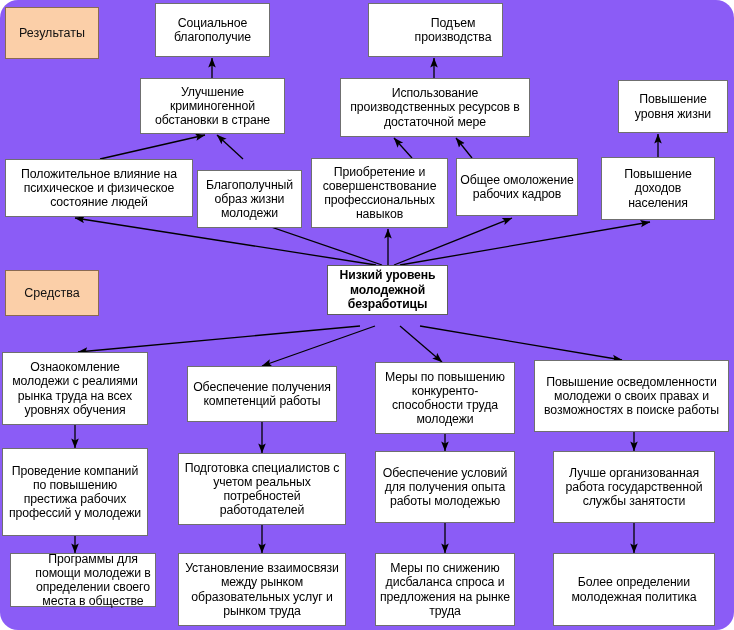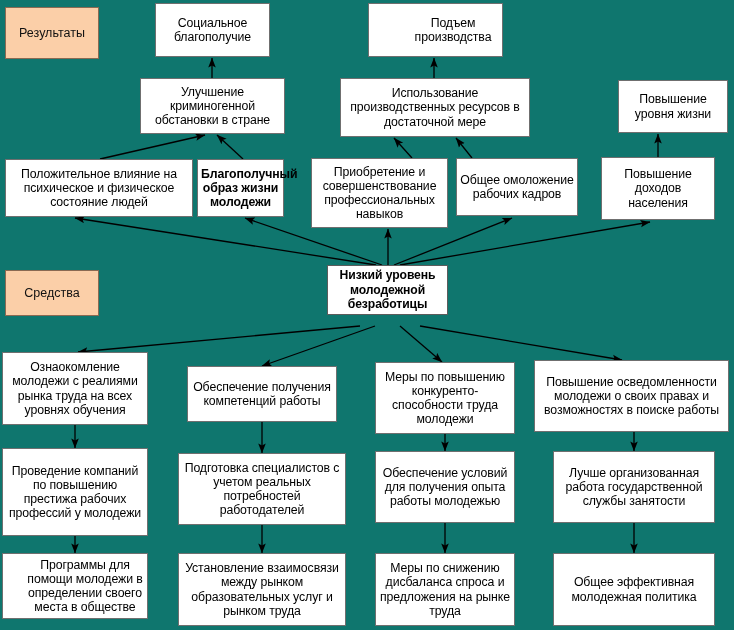--- a/index.html
+++ b/index.html
@@ -1,21 +1,22 @@
 <!DOCTYPE html>
 <html><head>
 <meta charset="utf-8">
 <style>
   html,body{margin:0;padding:0;background:#ffffff;}
   #canvas{
     position:relative;
     width:734px;height:630px;
-    background:#0f766e;
+    background:#8b5cf6;
     font-family:"Liberation Sans","DejaVu Sans",sans-serif;
     overflow:hidden;
+    border-radius:18px;
   }
   .node{
     position:absolute;
     box-sizing:border-box;
     background:#ffffff;
     border:1px solid #6f6f6f;
     display:flex;
     align-items:center;
     justify-content:center;
     text-align:center;
@@ -108,42 +109,42 @@
       </div>
       <div class="node" style="left: 340px; top: 78px; width: 190px; height: 59px;">
         <span>Использование производственных ресурсов в достаточной мере</span>
       </div>
       <div class="node" style="left: 618px; top: 80px; width: 110px; height: 53px;">
         <span>Повышение уровня жизни</span>
       </div>
       <div class="node" style="left: 5px; top: 159px; width: 188px; height: 58px;">
         <span>Положительное влияние на психическое и физическое состояние людей</span>
       </div>
-      <div class="node" style="left: 197px; top: 159px; width: 87px; height: 58px; font-weight: bold;">
+      <div class="node" style="left: 197px; top: 170px; width: 105px; height: 58px;">
         <span>Благополучный образ жизни молодежи</span>
       </div>
       <div class="node" style="left: 311px; top: 158px; width: 137px; height: 70px;">
         <span>Приобретение и совершенствование профессиональных навыков</span>
       </div>
       <div class="node" style="left: 456px; top: 158px; width: 122px; height: 58px;">
         <span>Общее омоложение рабочих кадров</span>
       </div>
       <div class="node" style="left: 601px; top: 157px; width: 114px; height: 63px;">
         <span>Повышение доходов населения</span>
       </div>
       <div class="node center" style="left: 327px; top: 265px; width: 121px; height: 50px;">
         <span>Низкий уровень молодежной безработицы</span>
       </div>
       <div class="node" style="left: 2px; top: 352px; width: 146px; height: 73px;">
         <span>Ознаокомление молодежи с реалиями рынка труда на всех уровнях обучения</span>
       </div>
       <div class="node" style="left: 2px; top: 448px; width: 146px; height: 88px;">
         <span>Проведение компаний по повышению престижа рабочих профессий у молодежи</span>
       </div>
-      <div class="node" style="left: 2px; top: 553px; width: 146px; height: 66px; padding-left: 23px;">
+      <div class="node" style="left: 10px; top: 553px; width: 146px; height: 54px; padding-left: 23px;">
         <span>Программы для помощи молодежи в определении своего места в обществе</span>
       </div>
       <div class="node" style="left: 187px; top: 366px; width: 150px; height: 56px;">
         <span>Обеспечение получения компетенций работы</span>
       </div>
       <div class="node" style="left: 178px; top: 453px; width: 168px; height: 72px;">
         <span>Подготовка специалистов с учетом реальных потребностей работодателей</span>
       </div>
       <div class="node" style="left: 178px; top: 553px; width: 168px; height: 73px;">
         <span>Установление взаимосвязи между рынком образовательных услуг и рынком труда</span>
@@ -157,17 +158,17 @@
       <div class="node" style="left: 375px; top: 553px; width: 140px; height: 73px;">
         <span>Меры по снижению дисбаланса спроса и предложения на рынке труда</span>
       </div>
       <div class="node" style="left: 534px; top: 360px; width: 195px; height: 72px;">
         <span>Повышение осведомленности молодежи о своих правах и возможностях в поиске работы</span>
       </div>
       <div class="node" style="left: 553px; top: 451px; width: 162px; height: 72px;">
         <span>Лучше организованная работа государственной службы занятости</span>
       </div>
       <div class="node" style="left: 553px; top: 553px; width: 162px; height: 73px;">
-        <span>Общее эффективная молодежная политика</span>
+        <span>Более определении молодежная политика</span>
       </div>
     </div>
 
 </div>
 
 </body></html>

